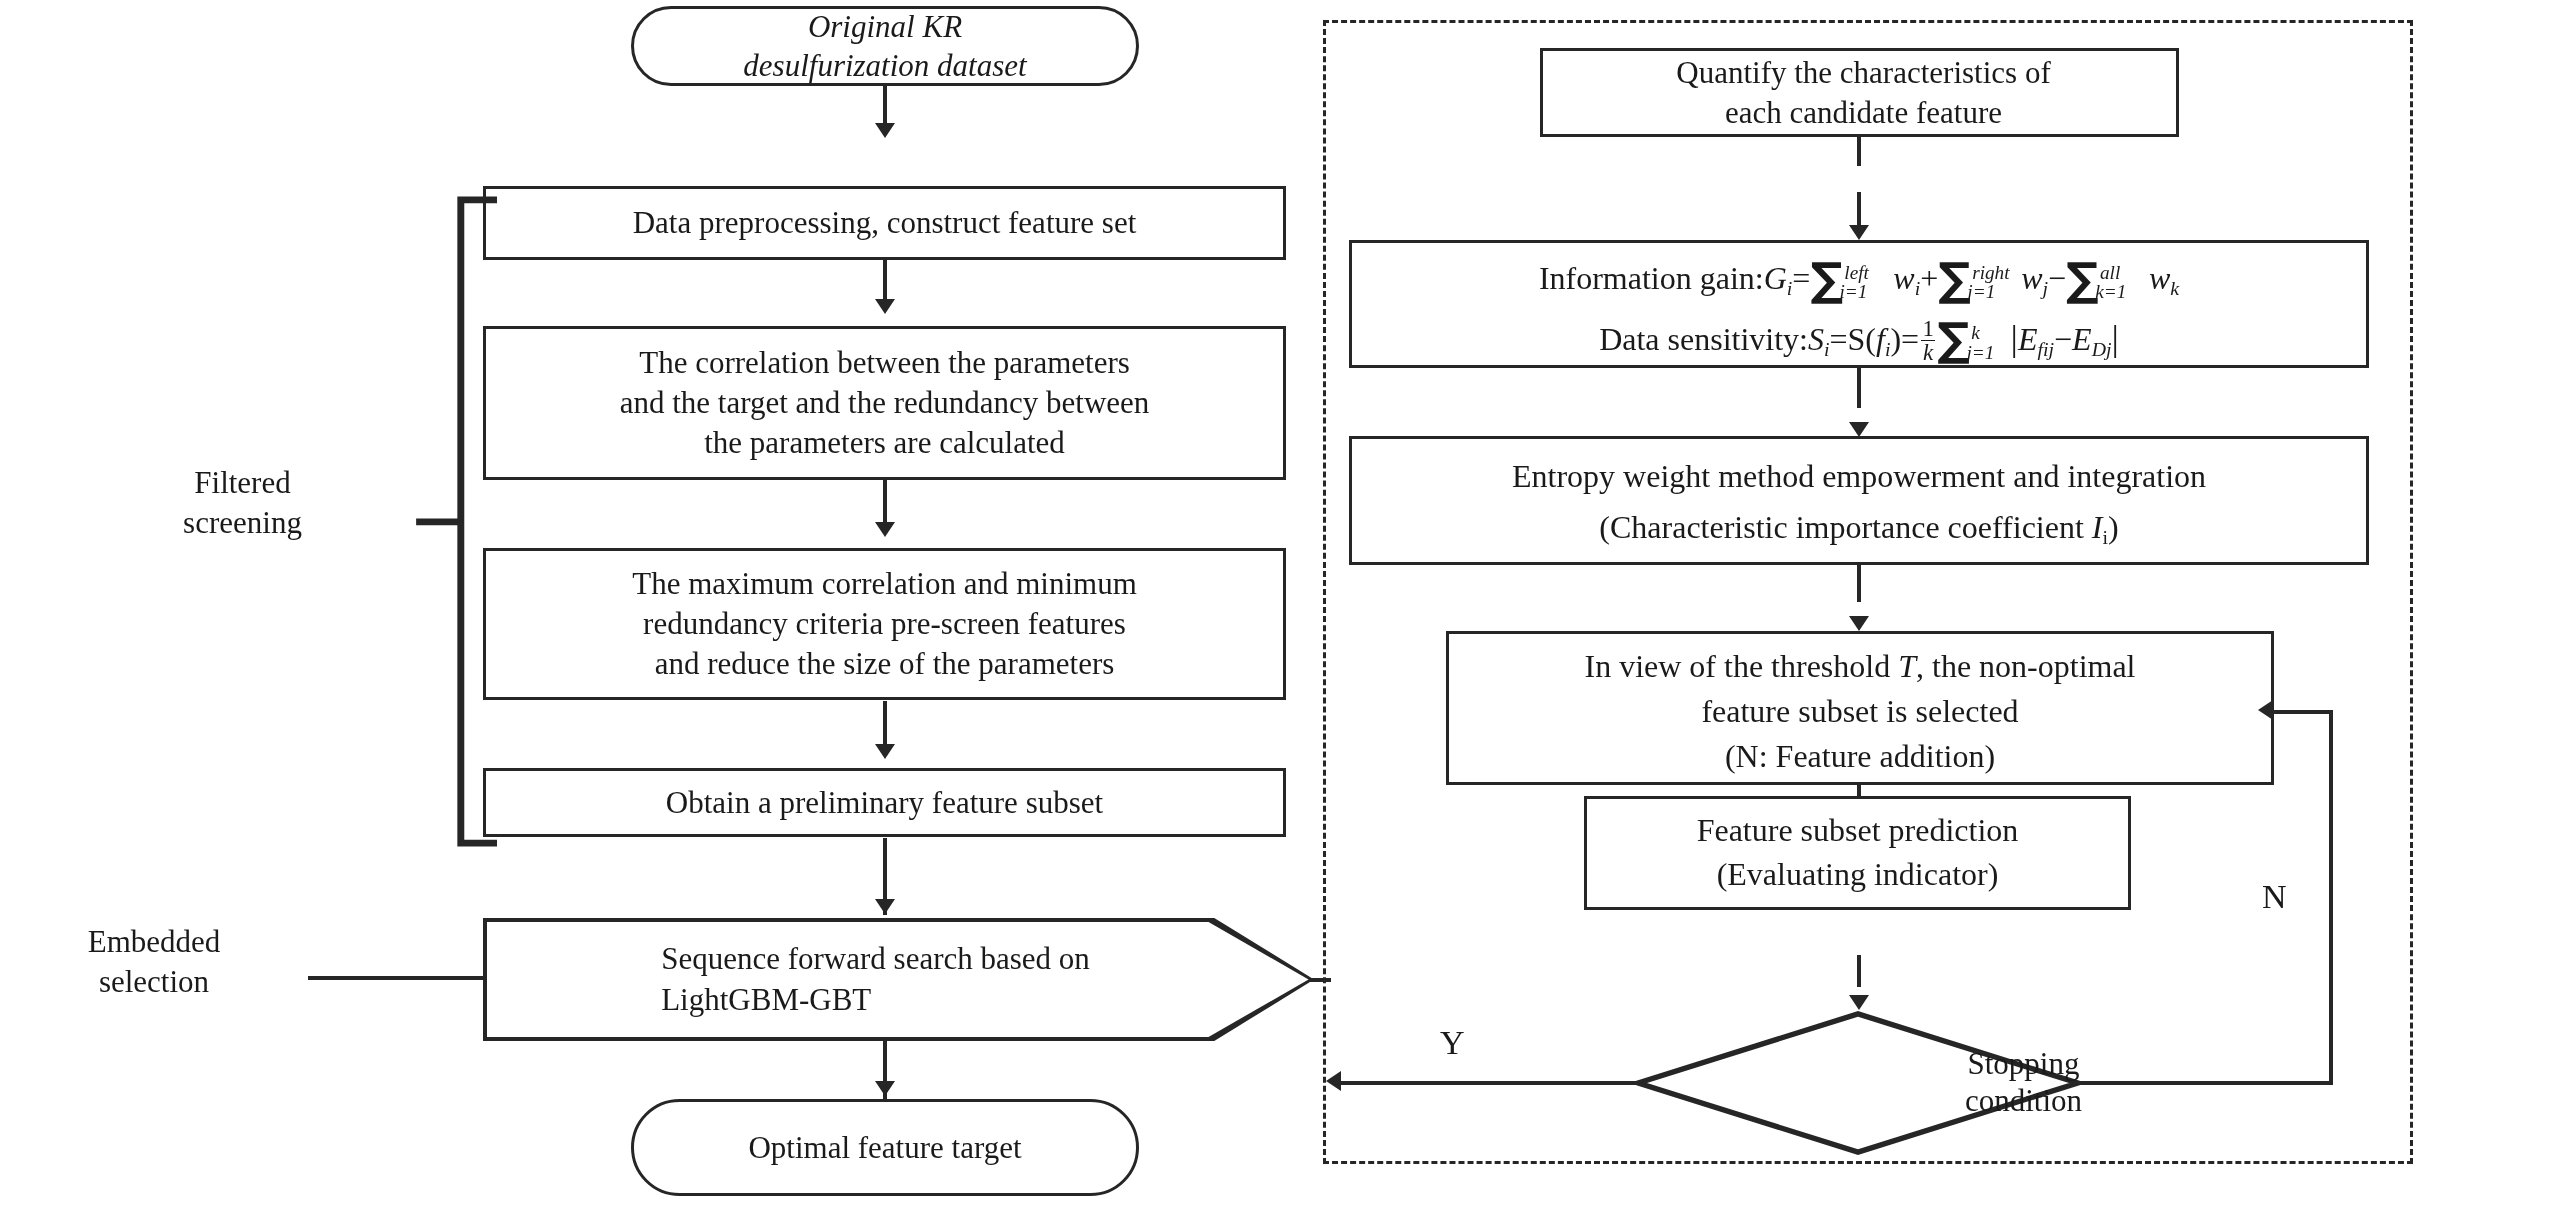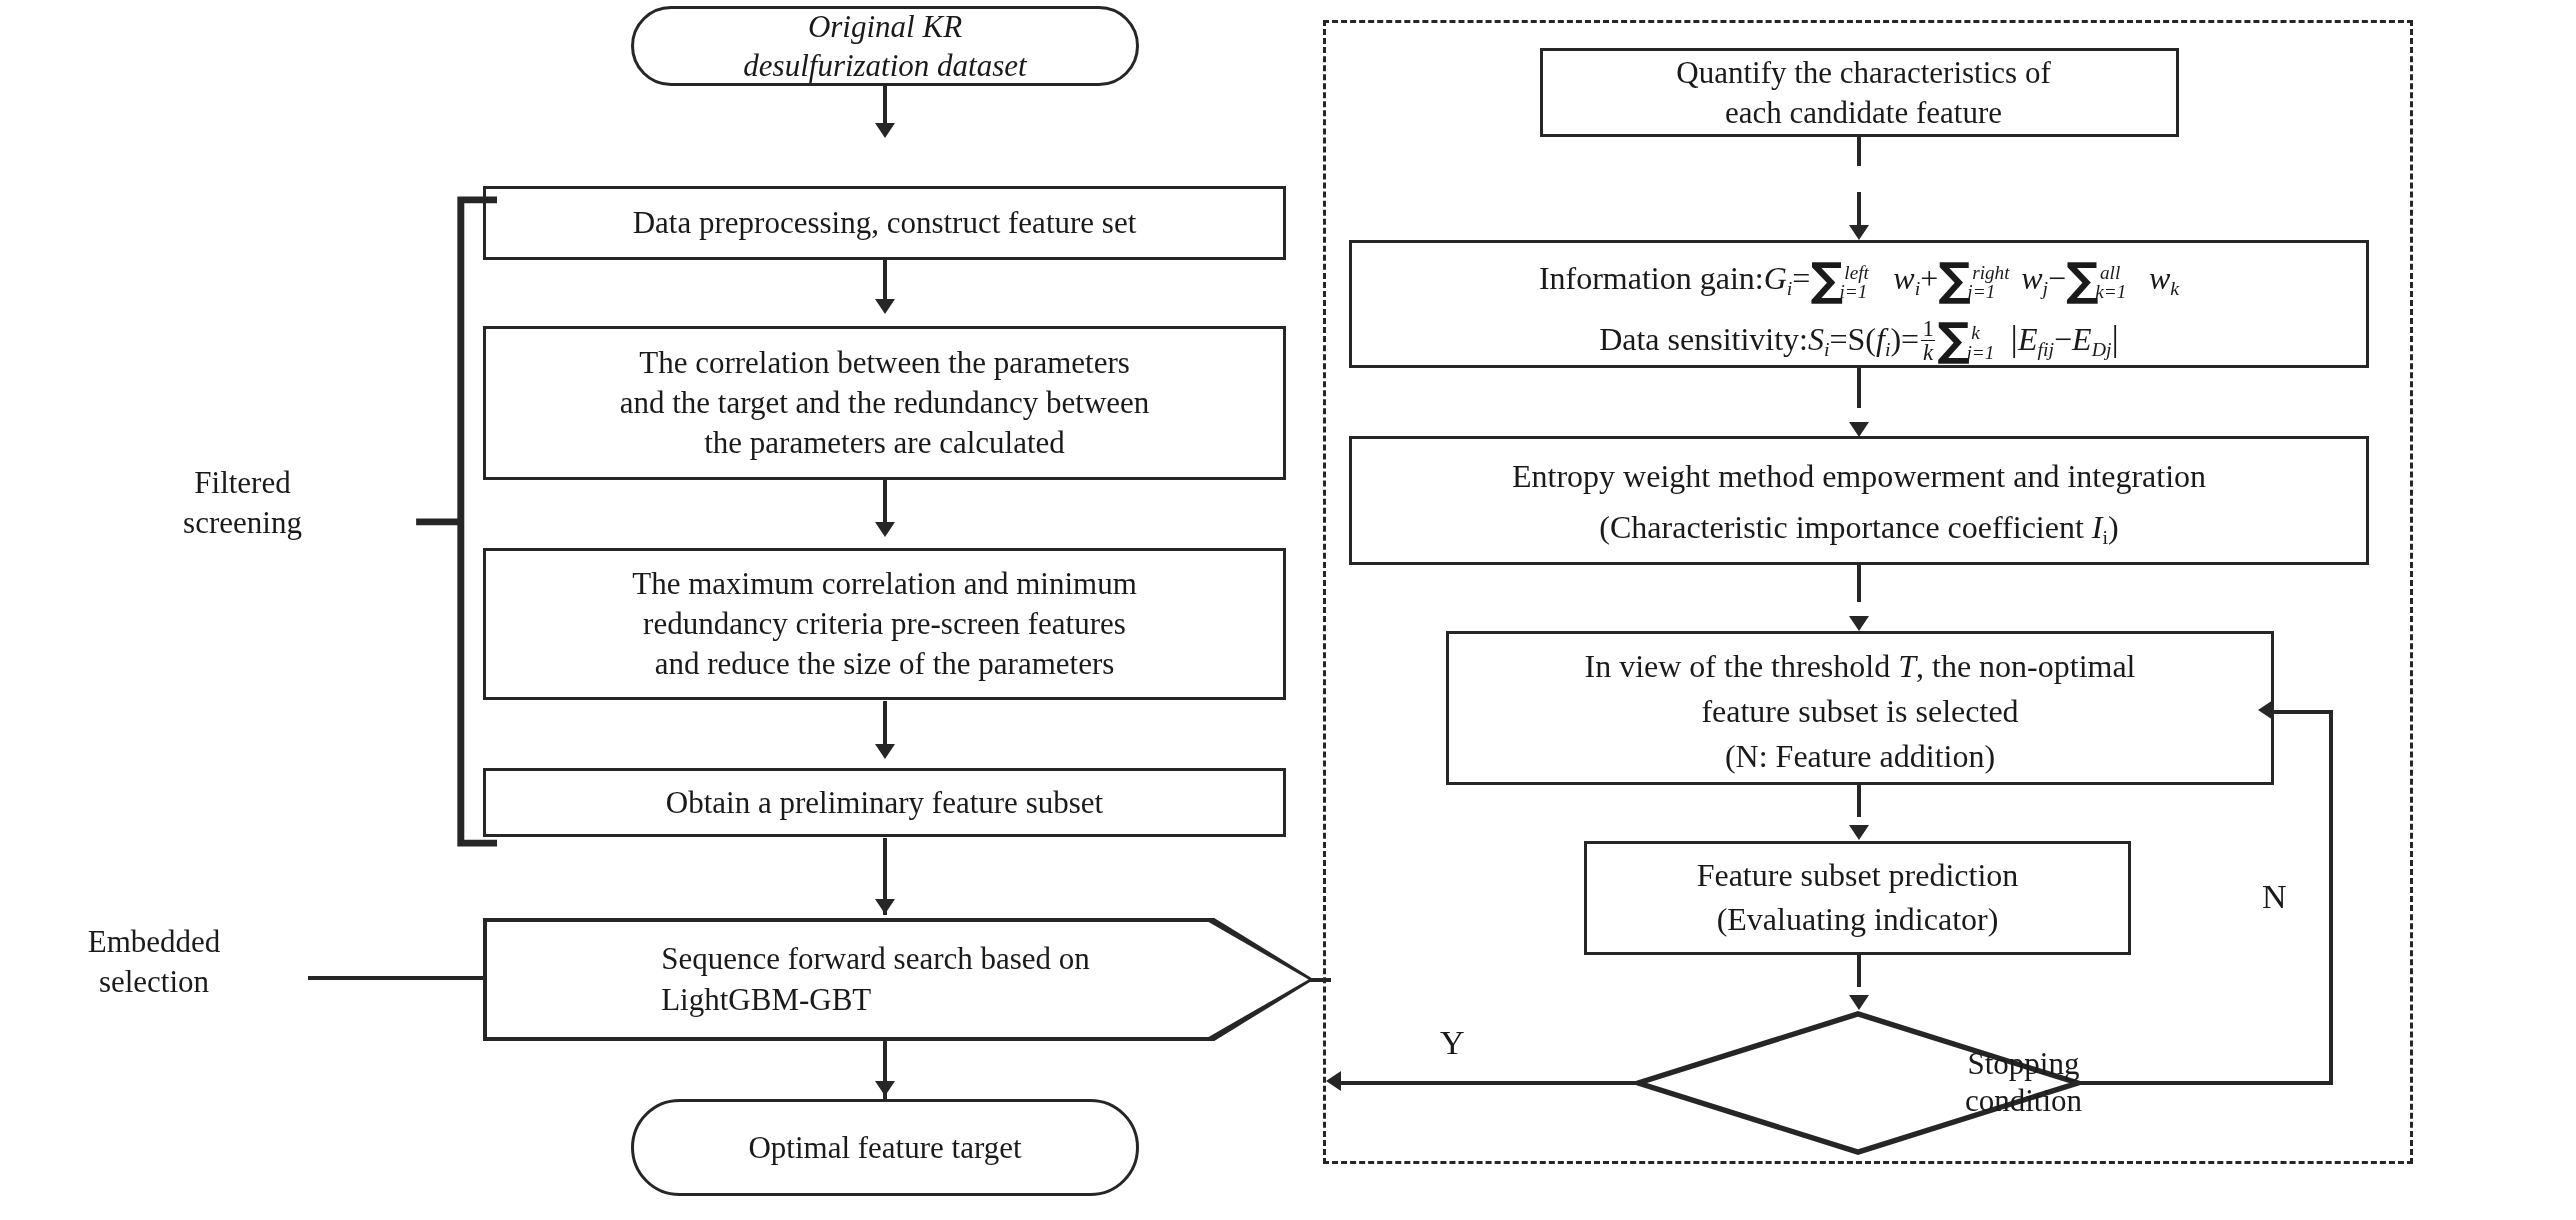--- a/index.html
+++ b/index.html
@@ -254,21 +254,21 @@
     <div style="position:absolute;left:0;right:0;top:12.3px;text-align:center;font-size:32px;">
       <span>In view of the threshold </span><span class="mi">T</span><span>, the non-optimal</span>
     </div>
     <div style="position:absolute;left:0;right:0;top:57px;text-align:center;font-size:32px;">feature subset is selected</div>
     <div style="position:absolute;left:0;right:0;top:102px;text-align:center;font-size:32px;">(N: Feature addition)</div>
   </div>
 
   <div class="vline" style="left:1857px;top:785px;height:32px;"></div>
   <div class="arrow-down" style="left:1849px;top:825px;"></div>
 
-  <div class="node thinrect" style="left:1584px;top:841px;width:547px;height:114px;display:block;">
+  <div class="node thinrect" style="left:1584px;top:796px;width:547px;height:114px;display:block;">
     <div style="position:absolute;left:0;right:0;top:10.8px;text-align:center;font-size:32px;">Feature subset prediction</div>
     <div style="position:absolute;left:0;right:0;top:55px;text-align:center;font-size:32px;">(Evaluating indicator)</div>
   </div>
 
   <div class="vline" style="left:1857px;top:955px;height:32px;"></div>
   <div class="arrow-down" style="left:1849px;top:995px;"></div>
 
   <div class="diamond-wrap" style="left:1634px;top:1010px;width:448px;height:146px;">
     <svg width="448" height="146" viewBox="0 0 582 190">
       <polygon points="291,5 577,95 291,185 5,95" fill="#ffffff" stroke="#262626" stroke-width="7"></polygon>

